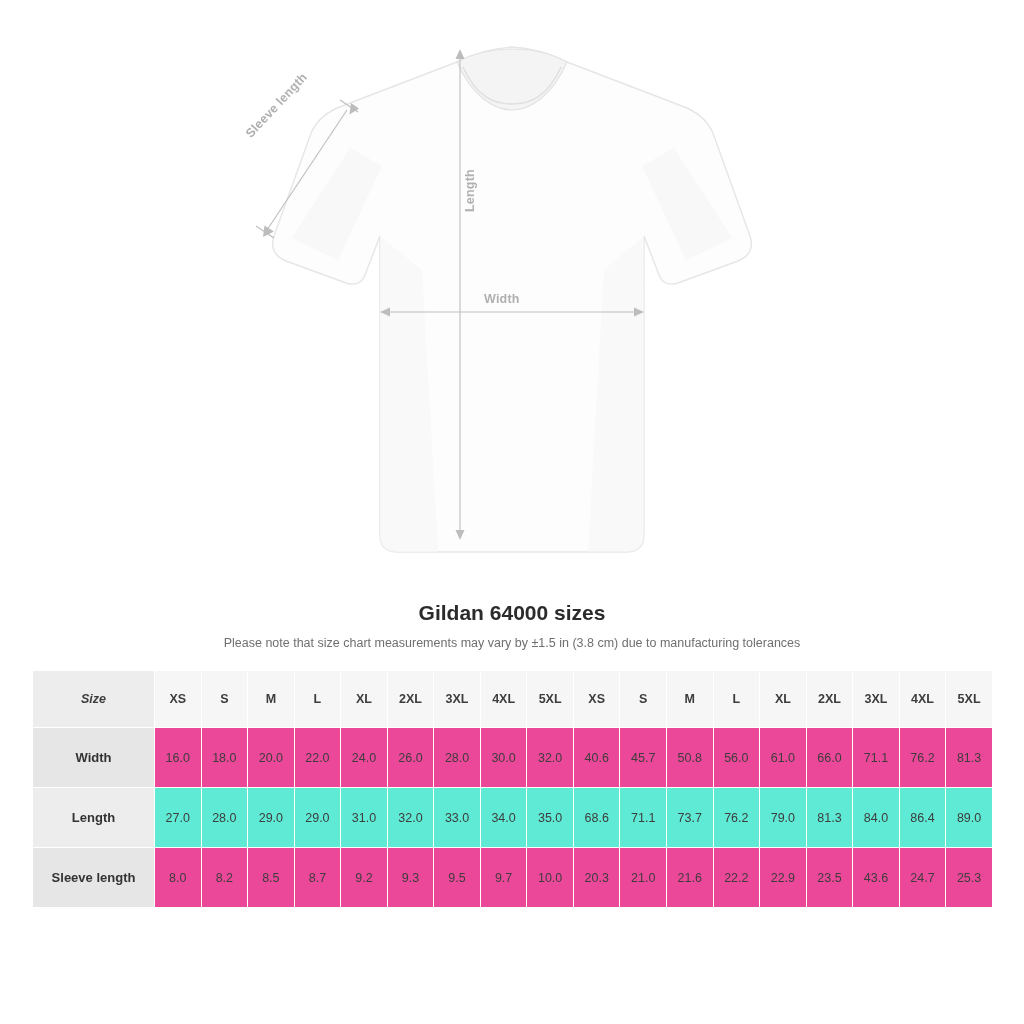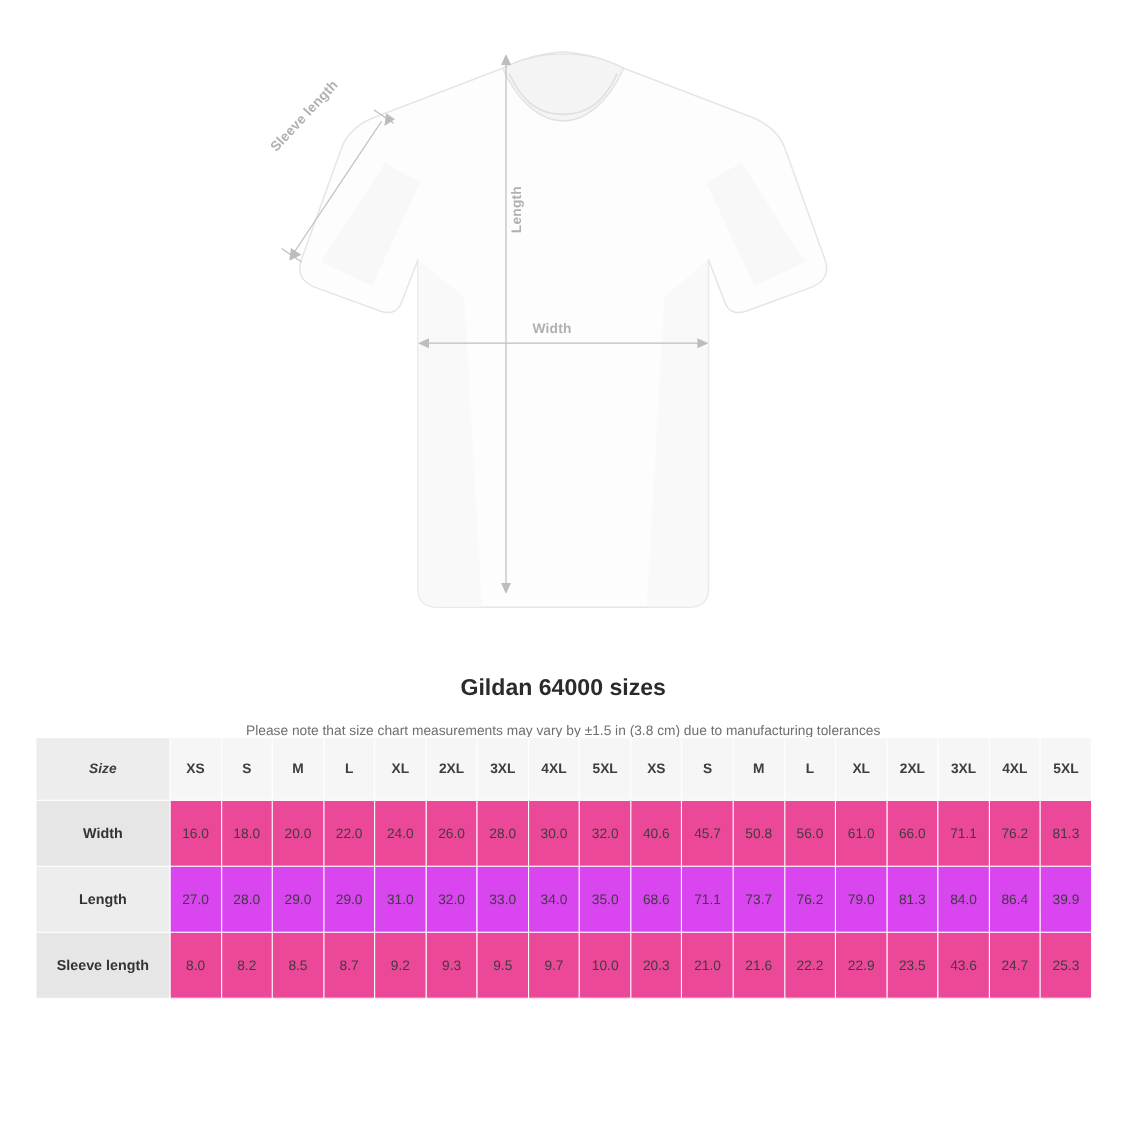--- a/index.html
+++ b/index.html
@@ -70,21 +70,21 @@
     position: absolute;
     left: 0;
     top: 596px;
     width: 1024px;
     text-align: center;
   }
   .chart-title {
     font-size: 21px;
     font-weight: bold;
     color: #2b2b2b;
-    margin: 16px;
+    margin: 3px;
     line-height: 28px;
   }
   .chart-subtitle {
     margin: 8px 0 0 0;
     font-size: 12.5px;
     color: #6f6f6f;
     line-height: 16px;
   }
 
   
@@ -144,21 +144,21 @@
     width: 122px;
     font-style: italic;
   }
 
   .data-row td {
     height: 59px;
     font-size: 12.5px;
     color: #3f3f3f;
   }
   .data-row.odd td { background: #ec4899; }
-  .data-row.even td { background: #d946ef; }
+  .data-row.even td { background: #5eead4; }
   .data-row td.rowlabel {
     font-weight: bold;
     font-size: 13px;
     color: #333333;
     width: 122px;
   }
   .data-row.odd td.rowlabel { background: #e6e6e6; }
   .data-row.even td.rowlabel { background: #ededed; }
 </style>
 </head>
@@ -294,21 +294,21 @@
           <td>34.0</td>
           <td>35.0</td>
           <td>68.6</td>
           <td>71.1</td>
           <td>73.7</td>
           <td>76.2</td>
           <td>79.0</td>
           <td>81.3</td>
           <td>84.0</td>
           <td>86.4</td>
-          <td>39.9</td>
+          <td>89.0</td>
         </tr>
 
         <tr class="data-row odd">
           <td class="rowlabel">Sleeve length</td>
           <td>8.0</td>
           <td>8.2</td>
           <td>8.5</td>
           <td>8.7</td>
           <td>9.2</td>
           <td>9.3</td>

